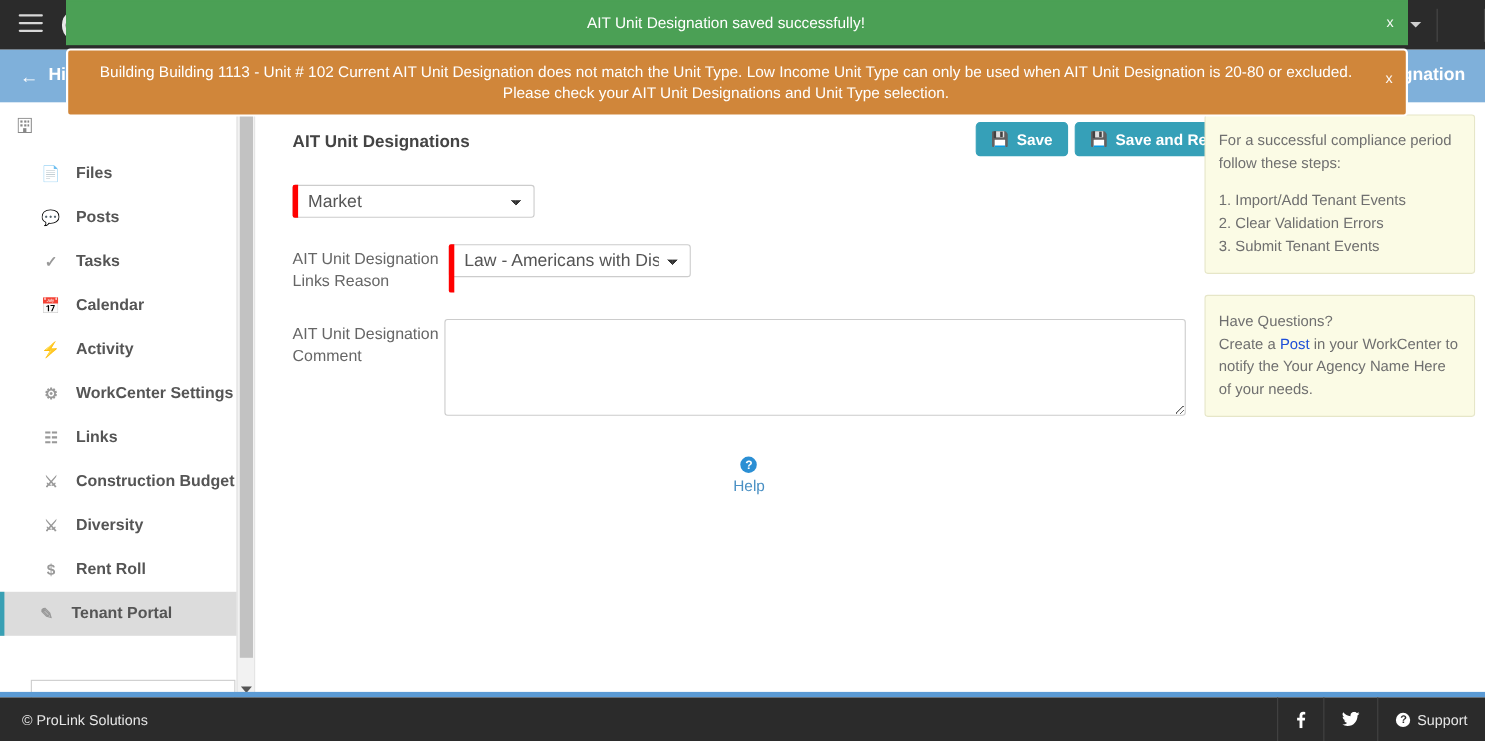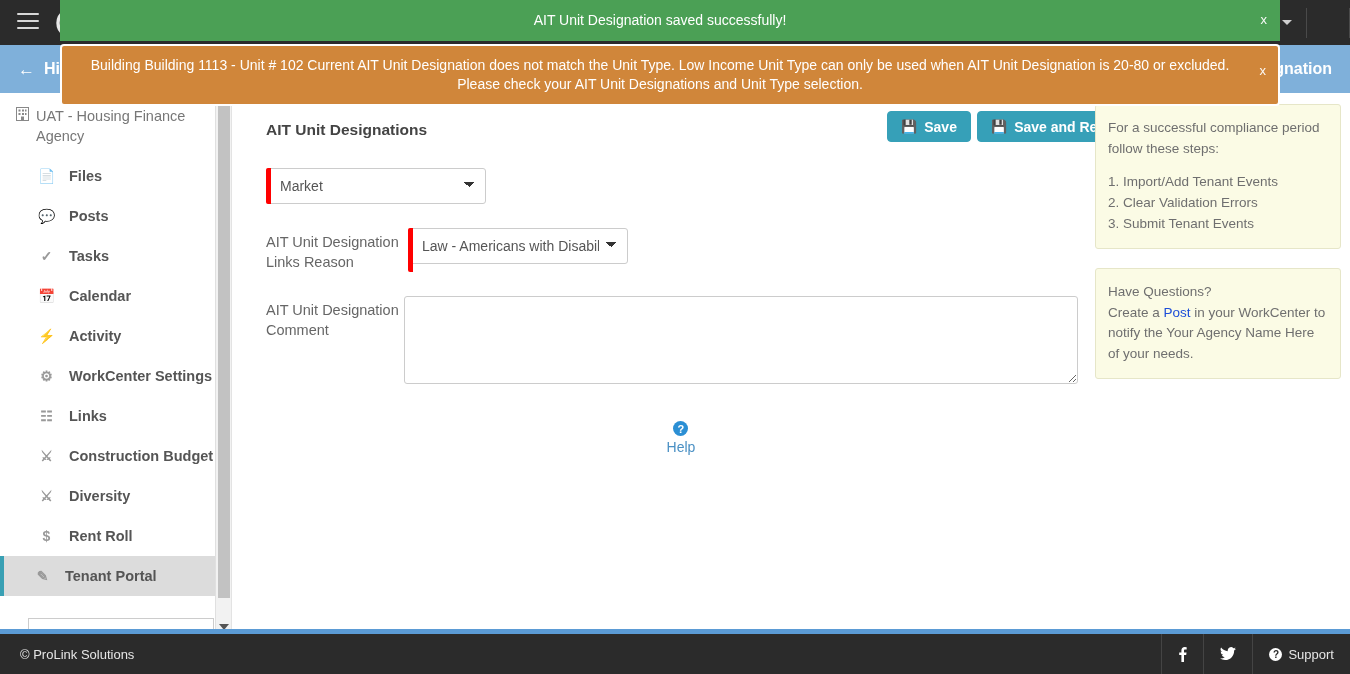--- a/index.html
+++ b/index.html
@@ -118,22 +118,22 @@
   .frow{ display:flex; margin-bottom:24px; }
   .flabel{
     width:142px; color:#666; font-size:14.5px; line-height:20px; padding-top:4px;
   }
   .fctrl{ position:relative; }
   .req-mark{
     position:absolute; left:0; top:0; width:5px; height:100%; background:#ff0000; z-index:2;
     border-radius:2px 0 0 2px;
   }
   select.ctl, input.ctl{
-    height:36px; border:1px solid #ccc; border-radius:3px; padding:0 8px 0 13px;
-    font-family:"Liberation Sans", sans-serif; font-size:14px; color:#555; background:#fff;
+    height:30px; border:1px solid #ccc; border-radius:3px; padding:0 8px 0 13px;
+    font-family:"Liberation Sans", sans-serif; font-size:16px; color:#555; background:#fff;
     outline:none;
   }
   select.ctl{ -webkit-appearance:none; appearance:none;
     background-image:
       linear-gradient(45deg, transparent 50%, #333 50%),
       linear-gradient(135deg, #333 50%, transparent 50%);
     background-position: calc(100% - 16px) 13px, calc(100% - 11px) 13px;
     background-size: 5px 5px, 5px 5px; background-repeat:no-repeat;
     padding-right:28px;
   }
@@ -237,21 +237,20 @@
         <rect x="0.5" y="0.5" width="12" height="13" fill="none" stroke="#888"></rect>
         <rect x="2.5" y="2.5" width="2" height="2" fill="#888"></rect>
         <rect x="6" y="2.5" width="2" height="2" fill="#888"></rect>
         <rect x="9" y="2.5" width="1.5" height="2" fill="#888"></rect>
         <rect x="2.5" y="6" width="2" height="2" fill="#888"></rect>
         <rect x="6" y="6" width="2" height="2" fill="#888"></rect>
         <rect x="9" y="6" width="1.5" height="2" fill="#888"></rect>
         <rect x="5" y="9.5" width="3" height="4" fill="#888"></rect>
       </svg>
     </span>
-    <span>UAT - Housing Finance Agency</span>
   </div>
 
   <ul class="nav-list">
     <li class="nav-item">
       <span class="ico">📄</span>
       <span>Files</span>
     </li>
     <li class="nav-item">
       <span class="ico">💬</span>
       <span>Posts</span>

